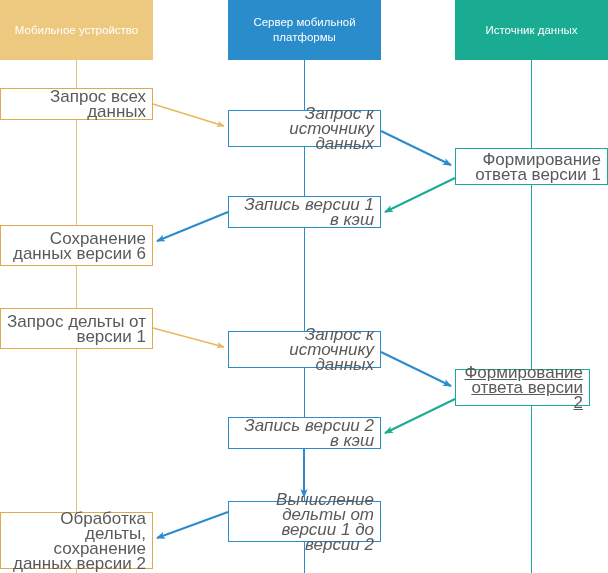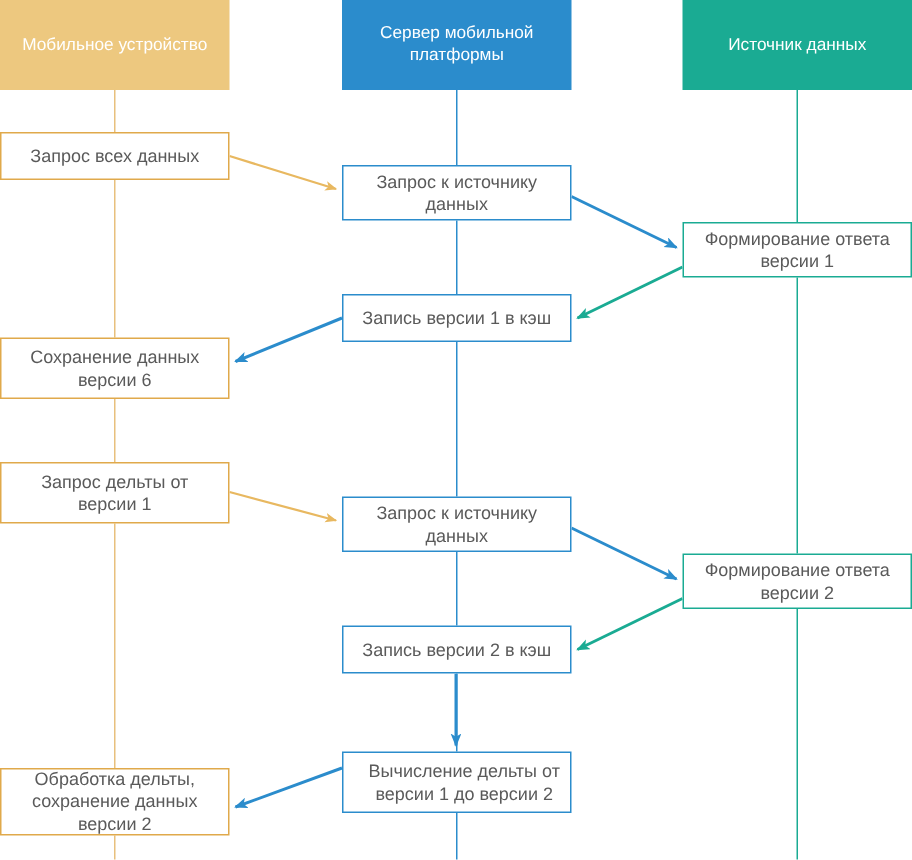--- a/index.html
+++ b/index.html
@@ -16,37 +16,37 @@
   #lane-head-2{left:455px; top:0px; width:153px; height:60px; background:#1AAB93;}
 
   
   .lifeline{position:absolute;width:1px;}
   #lifeline-0{left:76px;  top:60px; height:513px; background:#E8C07D;}
   #lifeline-1{left:304px; top:60px; height:513px; background:#2B8CCC;}
   #lifeline-2{left:531px; top:60px; height:513px; background:#1AAB93;}
 
   
   .node{position:absolute;box-sizing:border-box;background:#ffffff;
-        display:flex;align-items:center;justify-content:center;text-align:center;
-        color:#5a5a5a;font-size:12px;line-height:15px;padding:2px 6px;}
+        display:flex;align-items:center;justify-content:center;text-align:right;
+        color:#5a5a5a;font-size:17px;line-height:15px;padding:2px 6px;}
   .node.tan{border:1px solid #E0A94B;}
-  .node.blue{border:1px solid #2B8CCC;}
+  .node.blue{border:1px solid #2B8CCC;font-style:italic;}
   .node.green{border:1px solid #1AAB93;}
 
   #node-req-all      {left:0px;   top:88px;  width:153px; height:32px;}
   #node-req-src-1    {left:228px; top:110px; width:153px; height:37px;}
   #node-form-1       {left:455px; top:148px; width:153px; height:37px;}
   #node-cache-1      {left:228px; top:196px; width:153px; height:32px;}
   #node-save-1       {left:0px;   top:225px; width:153px; height:41px;}
   #node-req-delta    {left:0px;   top:308px; width:153px; height:41px;}
   #node-req-src-2    {left:228px; top:331px; width:153px; height:37px;}
-  #node-form-2       {left:455px; top:369px; width:153px; height:37px;}
+  #node-form-2       {left:455px; top:369px; width:135px; height:37px;text-decoration:underline;}
   #node-cache-2      {left:228px; top:417px; width:153px; height:32px;}
   #node-delta-calc   {left:228px; top:501px; width:153px; height:41px;padding-left:16px;}
-  #node-proc-delta   {left:0px;   top:512px; width:153px; height:45px;}
+  #node-proc-delta   {left:0px;   top:512px; width:153px; height:57px;}
 
   #edges{position:absolute;left:0;top:0;width:608px;height:573px;pointer-events:none;}
 </style>
 </head>
 <body>
 
 <div id="canvas">
 
   <div class="lane-head" id="lane-head-0">
     <span>Мобильное устройство</span>

